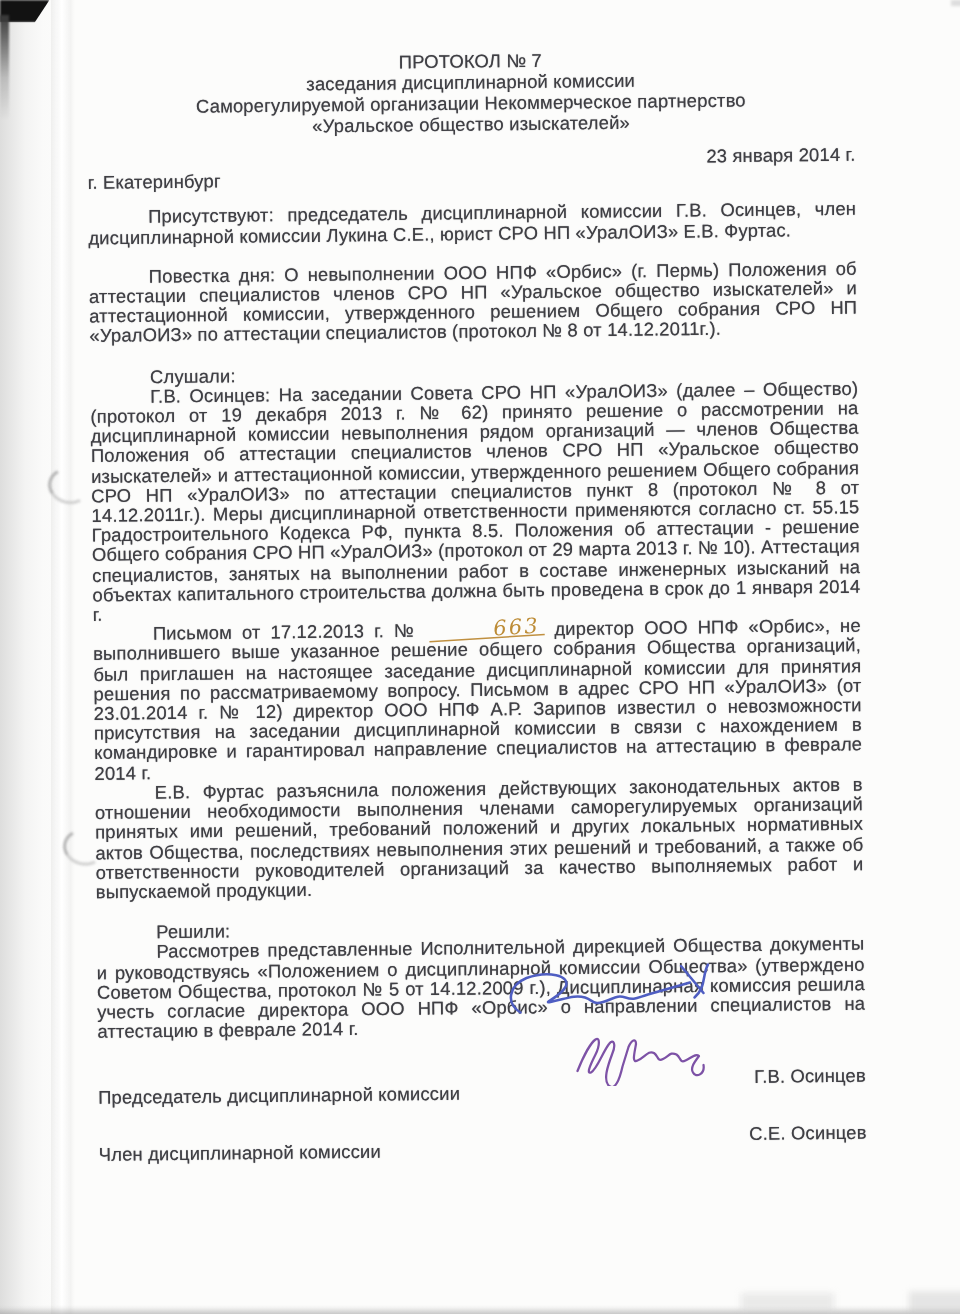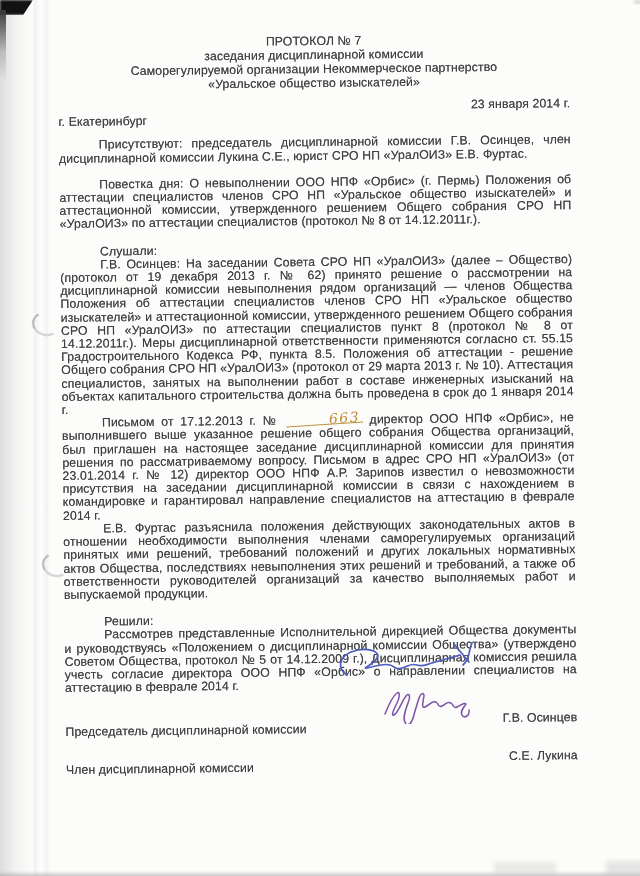--- a/index.html
+++ b/index.html
@@ -103,21 +103,21 @@
     <div class="para mt14">Решили:</div>
     <p class="para">Рассмотрев представленные Исполнительной дирекцией Общества документы и руководствуясь «Положением о дисциплинарной комиссии Общества» (утверждено Советом Общества, протокол № 5 от 14.12.2009 г.), Дисциплинарная комиссия решила учесть согласие директора ООО НПФ «Орбис» о направлении специалистов на аттестацию в феврале 2014 г.</p>
 
     <div class="sig-row mt32">
       <span class="role">Председатель дисциплинарной комиссии</span>
       <span class="name">Г.В. Осинцев</span>
     </div>
 
     <div class="sig-row mt24">
       <span class="role">Член дисциплинарной комиссии</span>
-      <span class="name">С.Е. Лукина</span>
+      <span class="name">С.Е. Осинцев</span>
     </div>
   </div>
 
   <svg class="sig sig1" viewBox="0 0 155 42" xmlns="http://www.w3.org/2000/svg">
     <path d="M14,34 C4,28 6,16 18,11 C32,6 48,9 44,17 C40,24 28,28 34,27 C44,25 50,22 57,24 C63,26 62,29 69,27 C76,25 78,22 84,24 C90,26 92,24 99,22 L127,14"></path>
     <path d="M121,3 L136,21"></path>
     <path d="M139,2 C135,9 138,17 130,24"></path>
   </svg>
   <svg class="sig sig2" viewBox="0 0 95 40" xmlns="http://www.w3.org/2000/svg">
     <path d="M5,30 C9,20 14,11 17,9 C20,7 20,13 17,19 C13,27 11,32 14,31 C18,29 22,17 26,12 C29,8 31,12 28,19 C25,27 22,36 26,40 C30,43 33,36 35,27 L39,14 C41,9 44,8 44,12 C43,18 41,25 45,23 C50,21 52,16 56,18 C59,20 58,24 62,22 C66,20 67,17 71,19 C74,21 73,25 77,23 C81,21 84,18 86,20 C83,24 80,28 82,31 C84,35 90,32 89,26"></path>

